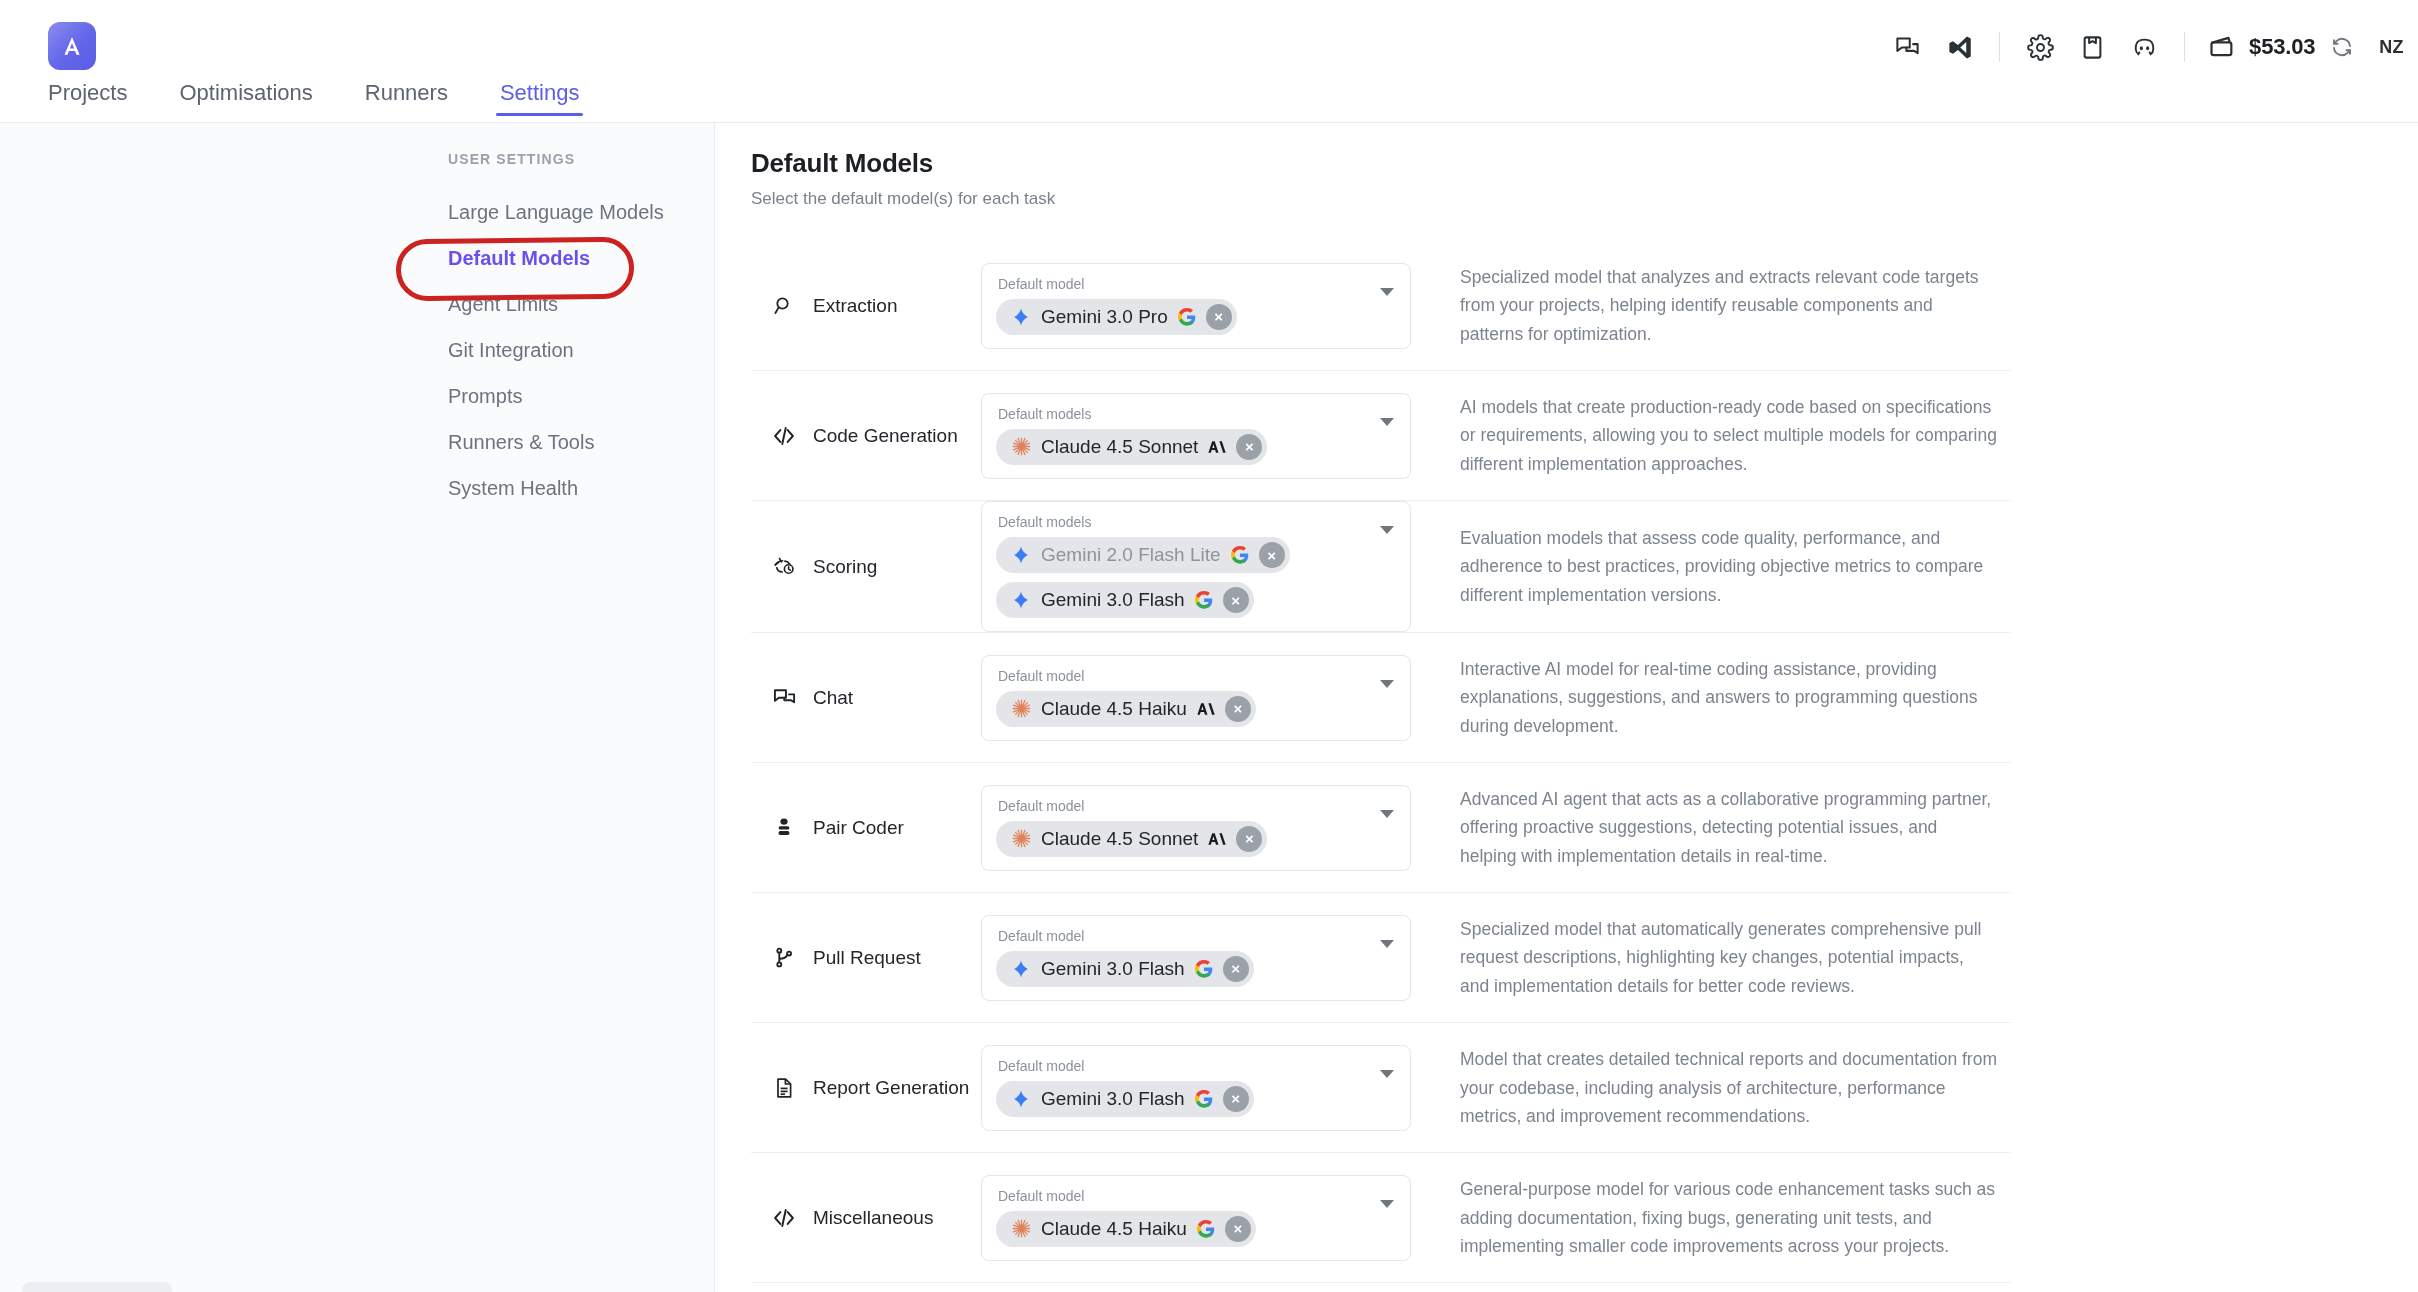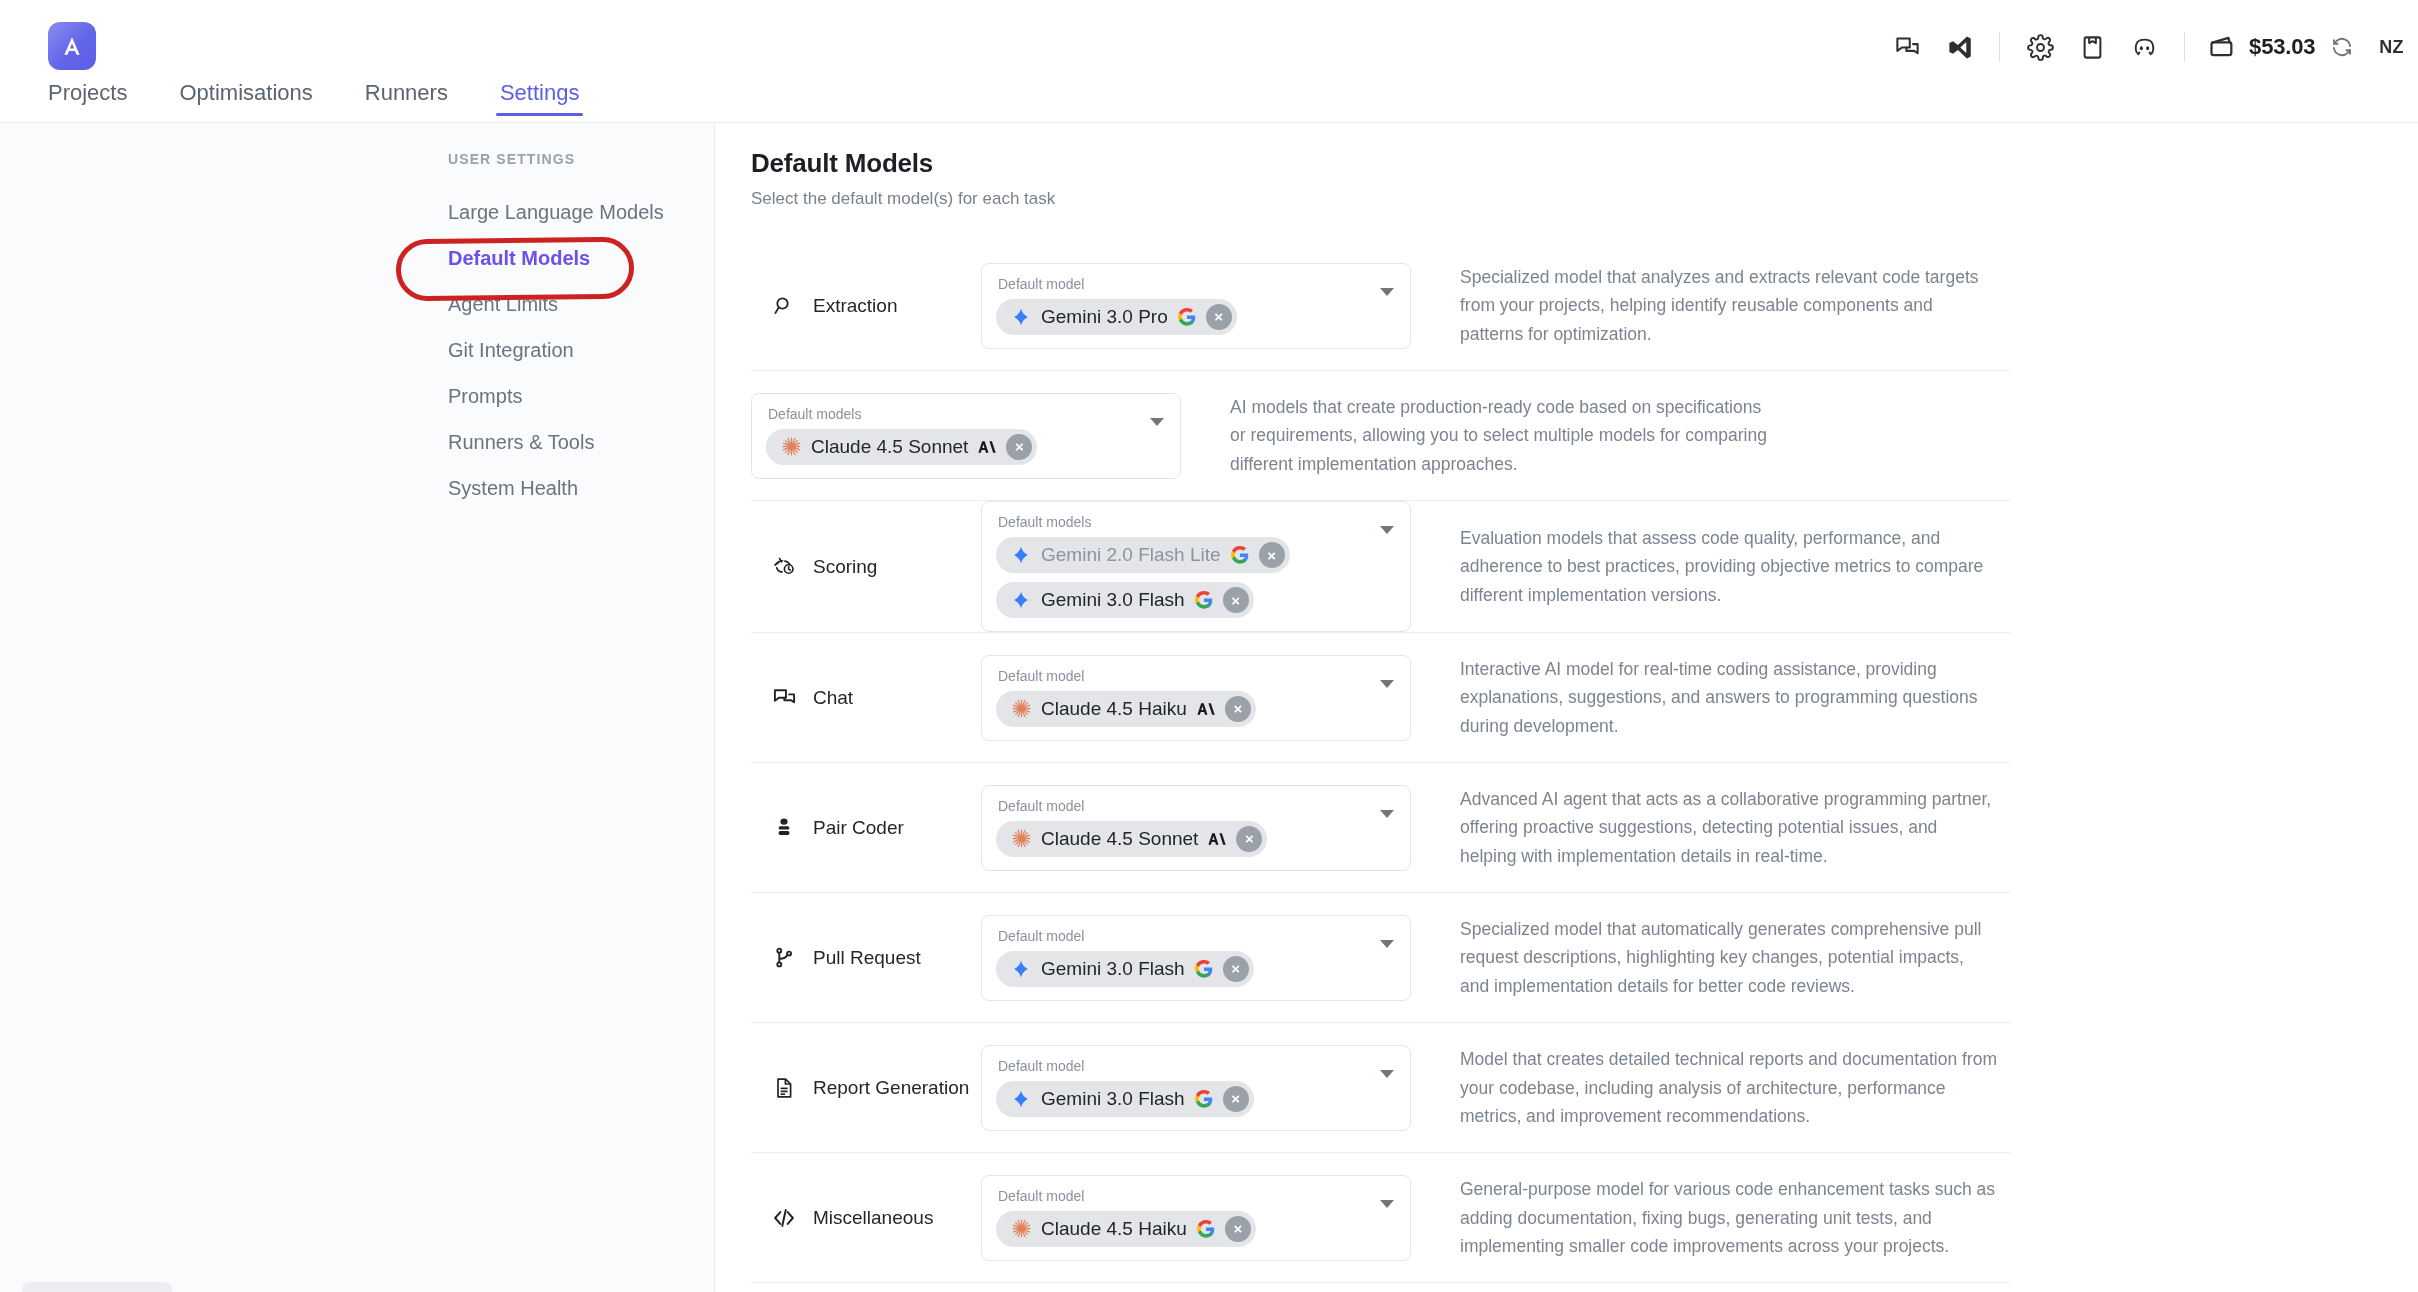--- a/index.html
+++ b/index.html
@@ -320,20 +320,30 @@
                     </span>
                   </div>
                   <span class="caret"></span>
                 </div>
               </div>
               <div class="cell-desc">
                 <div class="desc-text">Specialized model that analyzes and extracts relevant code targets from your projects, helping identify reusable components and patterns for optimization.</div>
               </div>
             </div>
             <div class="trow">
+              <div class="cell-task">
+                <span class="task-icon">
+                  <svg width="26" height="26" viewBox="0 0 24 24" fill="none" stroke="currentColor" stroke-width="1.8" stroke-linecap="round" stroke-linejoin="round">
+                    <path d="M8.6 6.5 3.8 12l4.8 5.5"></path>
+                    <path d="M15.4 6.5 20.2 12l-4.8 5.5"></path>
+                    <path d="M13.6 4.6 10.4 19.4"></path>
+                  </svg>
+                </span>
+                <span class="task-label">Code Generation</span>
+              </div>
               <div class="cell-llm">
                 <div class="select-box">
                   <div class="select-label">Default models</div>
                   <div class="chips">
                     <span class="chip">
                       <span class="chip-lead">
                         <svg width="21" height="21" viewBox="0 0 24 24" stroke="#e2825c" stroke-width="1.5" stroke-linecap="round">
                           <path d="M12 2.6v18.8M2.6 12h18.8M5.3 5.3l13.4 13.4M18.7 5.3 5.3 18.7M8.1 2.9l7.8 18.2M2.9 8.1l18.2 7.8M2.9 15.9 21.1 8.1M8.1 21.1 15.9 2.9"></path>
                         </svg>
                       </span>

